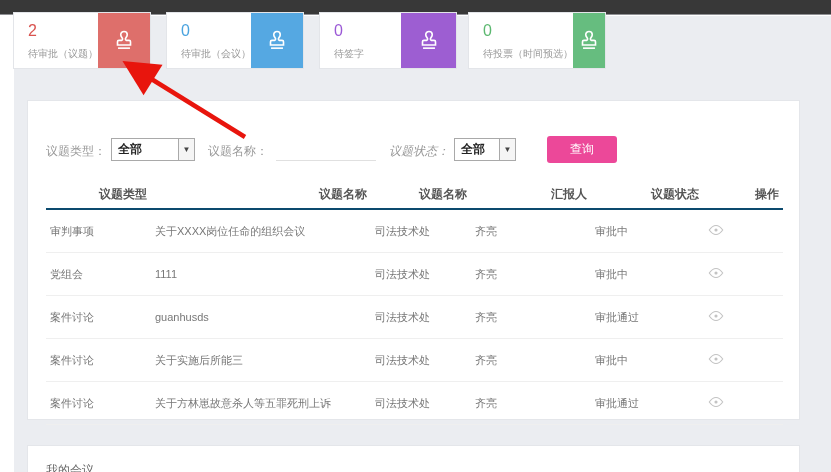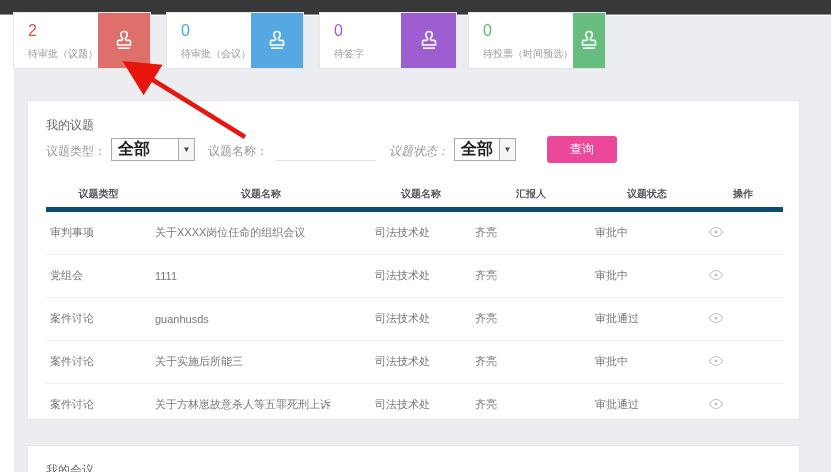--- a/index.html
+++ b/index.html
@@ -28,28 +28,28 @@
   .panel-title { font-size:12px; color:#666; padding:16px 0 0 18px; }
 
   .filter-row { position:absolute; left:18px; top:37px; width:737px; height:24px; font-size:12px; color:#999; }
   .f-label { position:absolute; top:5px; }
   .lbl-type { left:0; }
   .lbl-name { left:162px; }
   .lbl-status { left:343px;font-style:italic; }
   .sel { position:absolute; top:0; height:23px; background:#fff; border:1px solid #a9a9a9; display:flex; align-items:center; }
   .sel-type { left:65px; width:84px; }
   .sel-status { left:408px; width:62px; }
-  .sel-text { flex:1; padding-left:6px; font-size:16px; color:#222; font-weight:bold;font-family:Liberation Serif, serif; }
+  .sel-text { flex:1; padding-left:6px; font-size:12px; color:#222; font-weight:bold;font-family:Liberation Serif, serif; }
   .sel-arrow { width:16px; height:100%; border-left:1px solid #a9a9a9; background:#f5f5f5; display:flex; align-items:center; justify-content:center; font-size:8px; color:#444; }
   .name-input { position:absolute; left:230px; top:2px; width:100px; height:21px; border:none; border-bottom:1px solid #e0e0e0; background:transparent; font-size:12px; color:#333; outline:none; }
   .btn-search { position:absolute; left:501px; top:-2px; width:70px; height:27px; background:#ec4899; color:#fff; border:none; border-radius:3px; font-size:12px; cursor:pointer; }
 
   
   .topic-table { position:absolute; left:18px; top:84px; width:737px; border-collapse:collapse; font-size:11px; }
-  .topic-table th { text-align:center; font-weight:bold; color:#555; height:24px; border-bottom:5px solid #0c4a6e; padding:0 4px 4px 4px; font-size:10px; }
+  .topic-table th { text-align:right; font-weight:bold; color:#555; height:24px; border-bottom:2px solid #0c4a6e; padding:0 4px 4px 4px; font-size:12px; }
   .topic-table td { height:40px; color:#777; border-bottom:1px solid #efefef; padding:11px 4px; }
   .eye-btn { display:inline-block; width:18px; height:18px; cursor:pointer; }
   .eye-btn svg { width:18px; height:18px; }
 
   
   .panel-meetings { left:27px; top:445px; width:773px; height:60px; }
 
   .arrow-overlay { position:absolute; left:0; top:0; width:831px; height:472px; pointer-events:none; }
 </style>
 </head>
@@ -109,21 +109,20 @@
       <div class="stat-block" style="background:#66bd7f">
         <svg viewBox="0 0 24 24">
             <path d="M12 3.2a3 3 0 0 0-3 3c0 1.3.8 2.2 1.4 3 .5.7.3 1.9-.5 2.2H7.3c-.7 0-1.3.6-1.3 1.3v3h12v-3c0-.7-.6-1.3-1.3-1.3h-2.6c-.8-.3-1-1.5-.5-2.2.6-.8 1.4-1.7 1.4-3a3 3 0 0 0-3-3z" fill="none" stroke="#fff" stroke-width="1.5"></path>
             <path d="M6.5 18.6h11" stroke="#fff" stroke-width="1.5"></path>
           </svg>
       </div>
     </div>
   </div>
 
   <div class="panel panel-topics">
-    <div class="panel-title">我的议题</div>
 
     <div class="filter-row">
       <span class="f-label lbl-type">议题类型：</span>
       <div class="sel sel-type">
         <span class="sel-text">全部</span>
         <span class="sel-arrow">▼</span>
       </div>
 
       <span class="f-label lbl-name">议题名称：</span>
       <input class="name-input" type="text" value="" style="">

